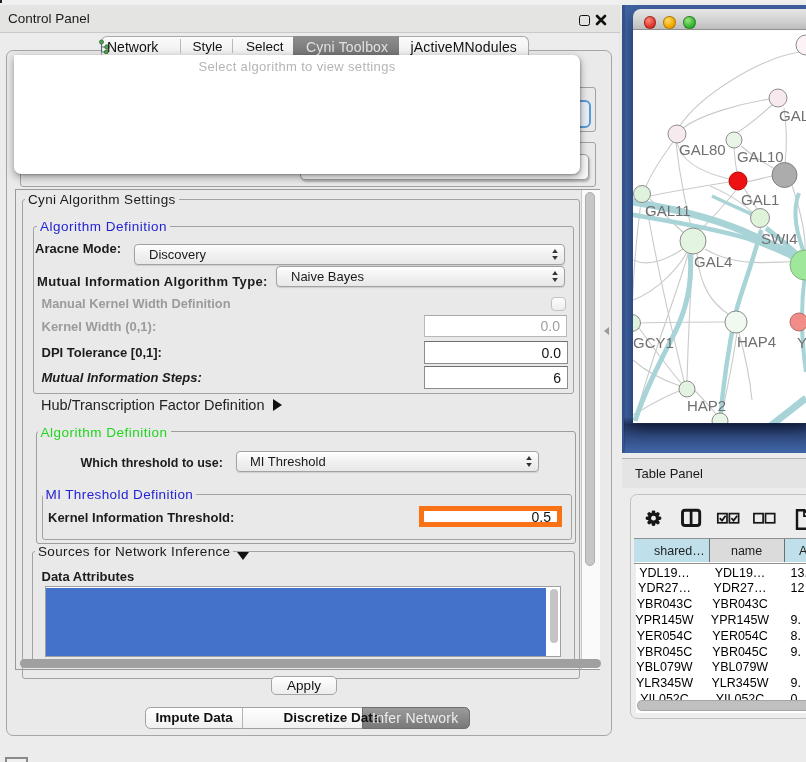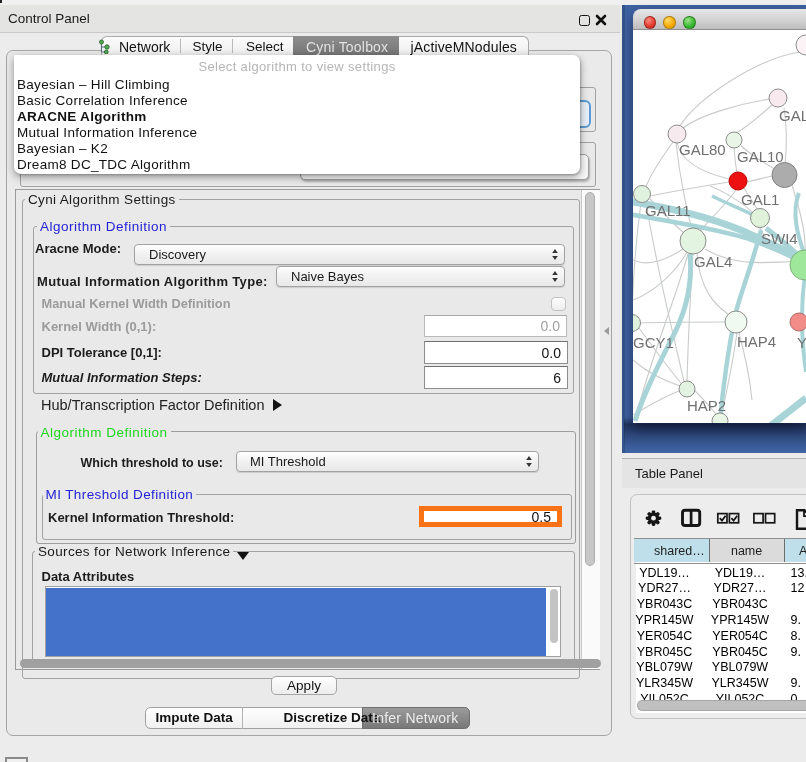--- a/index.html
+++ b/index.html
@@ -37,21 +37,21 @@
 <div class="ab" style="left:101px;top:36px;width:426px;height:19px;background:linear-gradient(#fbfbfb,#eeeeee);border:1px solid #a9a9a9;border-bottom:none;border-radius:6px 6px 0 0;"></div>
 <div class="ab" style="left:180px;top:39px;width:1px;height:14px;background:#b9b9b9;"></div>
 <div class="ab" style="left:232px;top:39px;width:1px;height:14px;background:#b9b9b9;"></div>
 <div class="ab" style="left:292.5px;top:36px;width:106px;height:19px;background:linear-gradient(#8e8e8e,#757575);"></div>
 <svg class="ab" style="left:97px;top:38px" width="14" height="16" viewBox="0 0 14 16">
   <path d="M4.5 5.5 V14 M4.5 9 H8.5 M4.5 14 H8" stroke="#5a6b7c" stroke-width="1.1" fill="none"></path>
   <circle cx="4.5" cy="4" r="2" fill="#55a855" stroke="#2e6b2e" stroke-width="0.9"></circle>
   <circle cx="10" cy="9" r="2.2" fill="#55a855" stroke="#2e6b2e" stroke-width="0.9"></circle>
   <circle cx="9.3" cy="14" r="1.9" fill="#55a855" stroke="#2e6b2e" stroke-width="0.9"></circle>
 </svg>
-<div class="ab" style="left:119px;top:39px;font-size:14px;color:#111;">Network</div>
+<div class="ab" style="left:107px;top:39px;font-size:14px;color:#111;">Network</div>
 <div class="ab" style="left:192.5px;top:39px;font-size:13.5px;color:#111;">Style</div>
 <div class="ab" style="left:246px;top:39px;font-size:13.5px;color:#111;">Select</div>
 <div class="ab" style="left:306px;top:39px;font-size:14px;letter-spacing:0.2px;color:#e2e2e2;">Cyni Toolbox</div>
 <div class="ab" style="left:410.5px;top:39px;font-size:14px;letter-spacing:0.15px;color:#111;">jActiveMNodules</div>
 
 <div class="fs" style="left:20px;top:87px;width:574px;height:43px;background:#e9e9e9;"></div>
 <div class="ab" style="left:560px;top:100px;width:27px;height:24px;border:2.5px solid #5b9bd5;border-radius:6px;background:#e8eef7;"></div>
 <div class="fs" style="left:20px;top:142px;width:574px;height:43px;background:#e9e9e9;"></div>
 <div class="ab" style="left:300px;top:154px;width:287px;height:24px;border:1px solid #9d9d9d;border-radius:5px;background:#f7f7f7;box-shadow:1px 2px 2px rgba(0,0,0,.25);"></div>
 
@@ -136,28 +136,20 @@
 <div class="ab" style="left:155.5px;top:710px;font-size:13.5px;font-weight:bold;color:#111;">Impute Data</div>
 <div class="ab" style="left:252.5px;top:710px;font-size:13.5px;font-weight:bold;color:#111;margin-left:31px;">Discretize Data</div>
 <div class="ab" style="left:372px;top:710px;font-size:14px;letter-spacing:0.25px;color:#ececec;">Infer Network</div>
 
 <div class="ab" style="left:5px;top:757px;width:19px;height:12px;border:2px solid #8a8a8a;background:#f0f0f0;"></div>
 
 <div class="ab" style="left:604px;top:327px;width:0;height:0;border-top:4px solid transparent;border-bottom:4px solid transparent;border-right:5px solid #9a9a9a;"></div>
 
 <div class="ab" style="left:14px;top:55px;width:566px;height:119px;background:#ffffff;border-radius:0 7px 7px 7px;box-shadow:0 3px 9px rgba(0,0,0,.38),1px 1px 2px rgba(0,0,0,.2);"></div>
 <div class="ab" style="left:14px;top:59px;width:566px;text-align:center;font-size:13px;letter-spacing:0.35px;color:#b5b5b5;">Select algorithm to view settings</div>
-<div class="ab" style="left:17px;top:76.5px;font-size:13.5px;letter-spacing:0.3px;color:#111;line-height:16.1px;">
-Bayesian – Hill Climbing<br>
-Basic Correlation Inference<br>
-<span class="b">ARACNE Algorithm</span><br>
-Mutual Information Inference<br>
-Bayesian – K2<br>
-Dream8 DC_TDC Algorithm
-</div>
 
 <div class="ab" style="left:622px;top:5px;width:184px;height:448px;background:#3f63a3;"></div>
 <div class="ab" style="left:622px;top:5px;width:2.5px;height:448px;background:#35568c;"></div>
 
 <div class="ab" style="left:624px;top:417px;width:182px;height:34px;background:linear-gradient(rgba(10,15,40,0),rgba(10,15,40,0.55) 22%,rgba(10,15,40,0.25) 60%,rgba(10,15,40,0));"></div>
 
 <div class="ab" style="left:633px;top:9px;width:173px;height:414px;border-radius:8px 0 0 0;overflow:hidden;box-shadow:0 6px 14px rgba(0,0,20,.5);">
   <div class="ab" style="left:0;top:0;width:173px;height:21px;background:linear-gradient(#e6e6e6,#d2d2d2 55%,#bdbdbd);border-bottom:1px solid #8f8f8f;box-sizing:border-box;"></div>
   <div class="ab" style="left:0;top:21px;width:173px;height:393px;background:#ffffff;"></div>
 </div>

